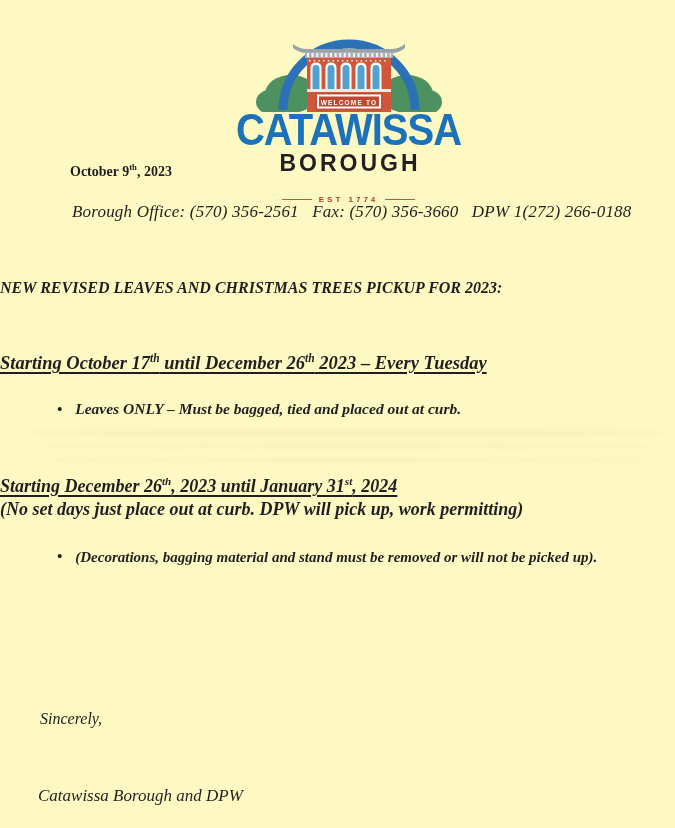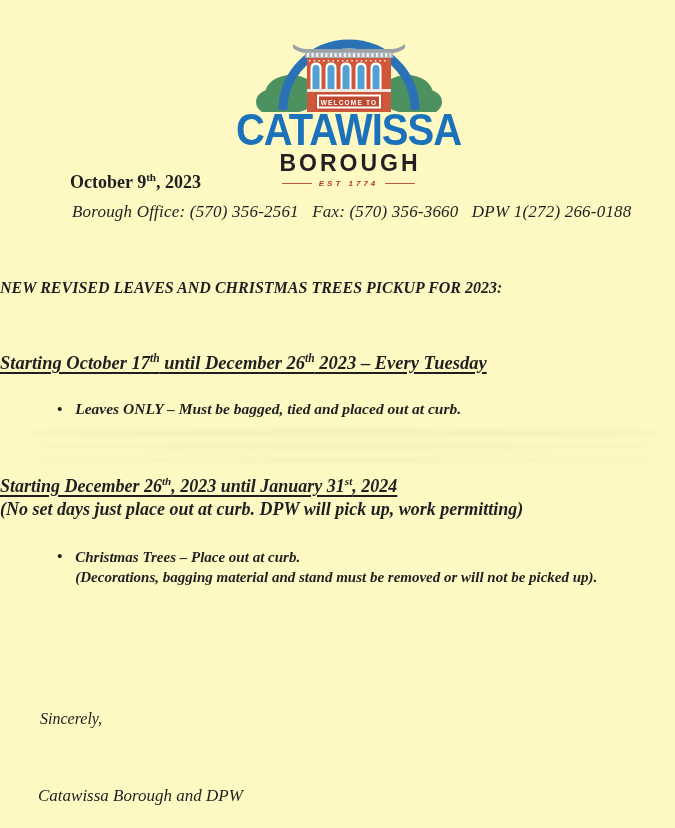--- a/index.html
+++ b/index.html
@@ -21,33 +21,33 @@
     font-family:"Liberation Sans", sans-serif; font-weight:bold;
     font-size:40px; letter-spacing:-1px; color:#1b72ba;
     transform:scaleY(1.12); white-space:nowrap;
   }
   .subtitle {
     margin-top:3px; line-height:1;
     font-family:"Liberation Sans", sans-serif; font-weight:bold;
     font-size:23px; letter-spacing:3px; text-indent:3px; color:#231f20;
     white-space:nowrap;
   }
-  .est-row { display:flex; align-items:center; gap:7px; margin-top:4px;font-style:italic; }
+  .est-row { display:flex; align-items:center; gap:7px; margin-top:20px; }
   .est-line { width:30px; height:1px; background:#c0564a; }
   .est-text {
     font-family:"Liberation Sans", sans-serif; font-size:8px; font-weight:bold;
     letter-spacing:3px; color:#b23b2e; white-space:nowrap;
   }
 
   
   .abs { position:absolute; }
   .center { position:absolute; left:0; width:100%; text-align:left; box-sizing:border-box; }
   .pre { white-space:pre-wrap; }
 
-  .date-line { left:70px; top:172px; font-size:18px; font-weight:bold; }
+  .date-line { left:70px; top:164px; font-size:14px; font-weight:bold; }
   .contact-line { left:72px; top:202px; font-size:17px; font-style:italic; letter-spacing:0.2px; }
 
   .notice-title { top:279px; font-size:16px; font-weight:bold; font-style:italic; }
 
   .h1 {
     top:353px; font-size:18.5px; font-weight:bold; font-style:italic;
     text-decoration:underline; text-decoration-thickness:1.5px; text-underline-offset:3px;
   }
   .h2 {
     top:476px; font-size:18px; font-weight:bold; font-style:italic;
@@ -145,21 +145,20 @@
 
   <div class="center h2">
     <span>Starting December 26</span><sup>th</sup><span>, 2023 until January 31</span><sup>st</sup><span>, 2024</span>
   </div>
 
   <div class="center note2">(No set days just place out at curb. DPW will pick up, work permitting)</div>
 
   <div class="bullet-row bullet2">
     <span class="dot">•</span>
     <span class="btext">
-      <div>Christmas Trees – Place out at curb.</div>
       <div>(Decorations, bagging material and stand must be removed or will not be picked up).</div>
     </span>
   </div>
 
   <div class="abs closing-text">Sincerely,</div>
   <div class="abs signature-text">Catawissa Borough and DPW</div>
 
   <div class="smudge s1"></div>
   <div class="smudge s2"></div>
   <div class="smudge s3"></div>

